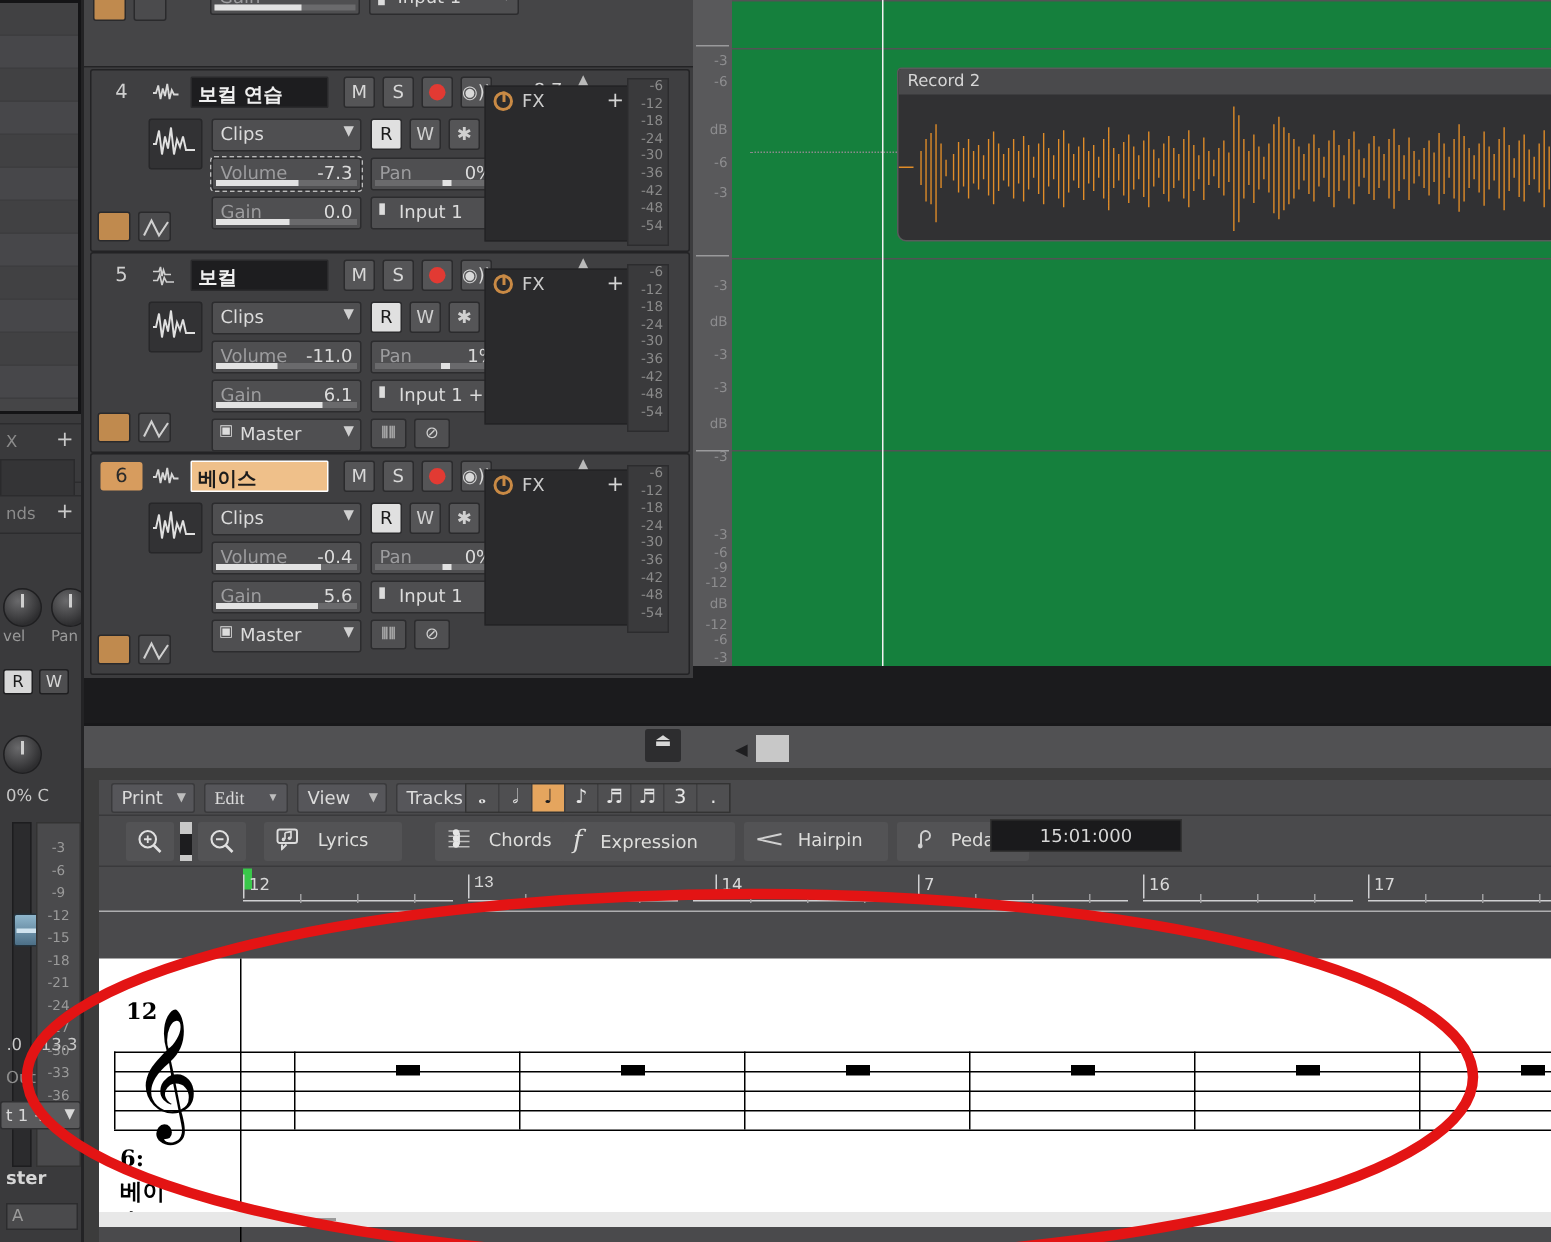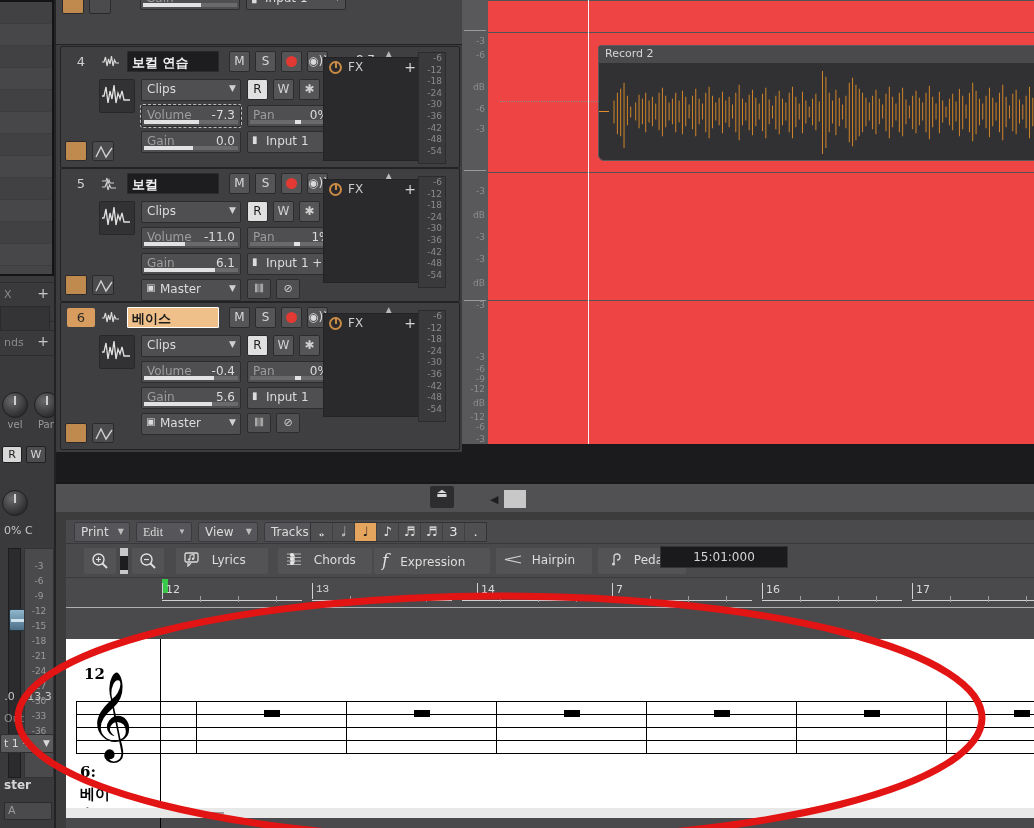--- a/index.html
+++ b/index.html
@@ -22,21 +22,21 @@
     border-top: 1px solid #2c2c2e; border-bottom: 1px solid #2c2c2e; }
   .lm-label { color: #8b8b8b; font-size: 11px; padding: 3px 4px; }
   .lm-plus { position: absolute; right: 5px; top: 2px; color: #c9c9c9; font-size: 14px; }
   .lm-inner { margin: 4px 4px 6px 0; height: 34px; background: #343436; border: 1px solid #2a2a2c; }
   .lm-knobs { position: absolute; left: 0; width: 56px; display: flex; gap: 6px; padding-left: 2px; }
   .knob { width: 26px; height: 26px; border-radius: 50%;
     background: radial-gradient(circle at 38% 32%, #6a6a6c, #2e2e30 72%);
     border: 1px solid #1f1f21; position: relative; }
   .knob::after { content: ""; position: absolute; left: 50%; top: 3px; width: 2px; height: 9px;
     background: #cfcfcf; transform: translateX(-50%); }
-  .knob-lbl { font-size: 10px; color: #9a9a9a; text-align: center; width: 26px; margin-top: 1px; }
+  .knob-lbl { font-size: 10px; color: #9a9a9a; text-align: left; width: 26px; margin-top: 1px; }
   .lm-rw { position: absolute; left: 2px; display: flex; gap: 4px; }
   .btn-sq { width: 20px; height: 17px; border: 1px solid #1f1f21; border-radius: 2px;
     font-size: 11px; color: #d6d6d6; text-align: center; line-height: 15px; background: #4e4e50; }
   .btn-sq.on { background: #d8d8d8; color: #1c1c1c; }
   .lm-fader { position: absolute; left: 2px; width: 52px; height: 230px; }
   .fader-track { position: absolute; left: 6px; top: 0; width: 13px; height: 230px;
     background: #2b2b2d; border: 1px solid #1d1d1f; }
   .fader-cap { position: absolute; left: 0px; top: 60px; width: 25px; height: 22px;
     background: linear-gradient(#8fb6cc, #4c6f87); border: 1px solid #25333d; border-radius: 2px; }
   .fader-cap::after{content:"";position:absolute;left:1px;top:9px;right:1px;height:3px;background:#cfe3ef;}
@@ -113,21 +113,21 @@
 
   
   .arrange { position: absolute; left: 462px; top: 0; right: 0; height: 512px;
     background: #393a3c; overflow: hidden; }
   .ruler-tiny { position: absolute; right: 0; top: 0; width: 260px; height: 24px;
     background: #48494b; border-bottom: 1px solid #2a2a2c; }
   .ruler-tiny .tk { position: absolute; top: 6px; width: 1px; height: 16px; background: #6e6f71; }
   .dbcol { position: absolute; left: 0; top: 0; width: 26px; height: 512px; background: #59595b; }
   .dbcol .sc { position: absolute; left: 0; width: 26px; font-size: 9px; color: #8d8d8f;
     text-align: right; padding-right: 3px; line-height: 11px; }
-  .lane { position: absolute; left: 26px; right: 0; background: #ef4444; border-top: 1px solid #535355;}
+  .lane { position: absolute; left: 26px; right: 0; background: #15803d; border-top: 1px solid #535355;}
   .clip { position: absolute; background: #313133; border: 1px solid #5a5a5c;
     border-radius: 3px 3px 6px 6px; overflow: hidden; }
   .clip-hd { height: 17px; background: #4a4a4c; color: #d6d6d6; font-size: 11px; padding: 1px 6px; }
   .wave { position: absolute; left: 0; right: 0; top: 17px; bottom: 0; }
   .playhead { position: absolute; top: 0; bottom: 0; width: 1px; background: #f2f2f2; }
   .dotline { position: absolute; height: 1px; border-top: 1px dotted #8a8a8c; }
   .arr-bottom { position: absolute; left: 0; right: 0; bottom: 30px; height: 38px; background: #1b1b1d; }
   .hscroll { position: absolute; left: 0; right: 0; bottom: 0; height: 30px; background: #515153;
     border-top: 2px solid #18181a; }
   .sb-thumb { position: absolute; top: 6px; width: 22px; height: 18px; background: #c8c8c8; }
@@ -727,21 +727,21 @@
         <svg width="16" height="16" viewBox="0 0 16 16" style="vertical-align:-3px;">
           <rect x="1" y="2" width="13" height="9" rx="1.5" fill="none" stroke="#dcdcdc" stroke-width="1.3"></rect>
           <path d="M4 12 L4 15 L7 12" fill="none" stroke="#dcdcdc" stroke-width="1.3"></path>
           <path d="M6 4.2 V8.4 M6 4.2 L10 3.4 V7.6" fill="none" stroke="#dcdcdc" stroke-width="1.1"></path>
           <circle cx="5" cy="8.6" r="1.2" fill="#dcdcdc"></circle>
             <circle cx="9" cy="7.8" r="1.2" fill="#dcdcdc"></circle>
         </svg>
         <span style="margin-left:8px;">Lyrics</span>
       </div>
 
-      <div class="tb" style="left:212px;width:94px;">
+      <div class="tb" style="left:224px;width:94px;">
         <svg width="16" height="16" viewBox="0 0 16 16" style="vertical-align:-3px;">
           <path d="M1 3h14M1 6.5h14M1 10h14M1 13.5h14" stroke="#bcbcbc" stroke-width="0.9"></path>
           <circle cx="6" cy="4" r="2.1" fill="#e6e6e6"></circle>
             <circle cx="6" cy="8" r="2.1" fill="#e6e6e6"></circle>
           <circle cx="6" cy="12" r="2.1" fill="#e6e6e6"></circle>
           <path d="M8 4 V12" stroke="#e6e6e6" stroke-width="1.2"></path>
         </svg>
         <span style="margin-left:8px;">Chords</span>
       </div>
 

